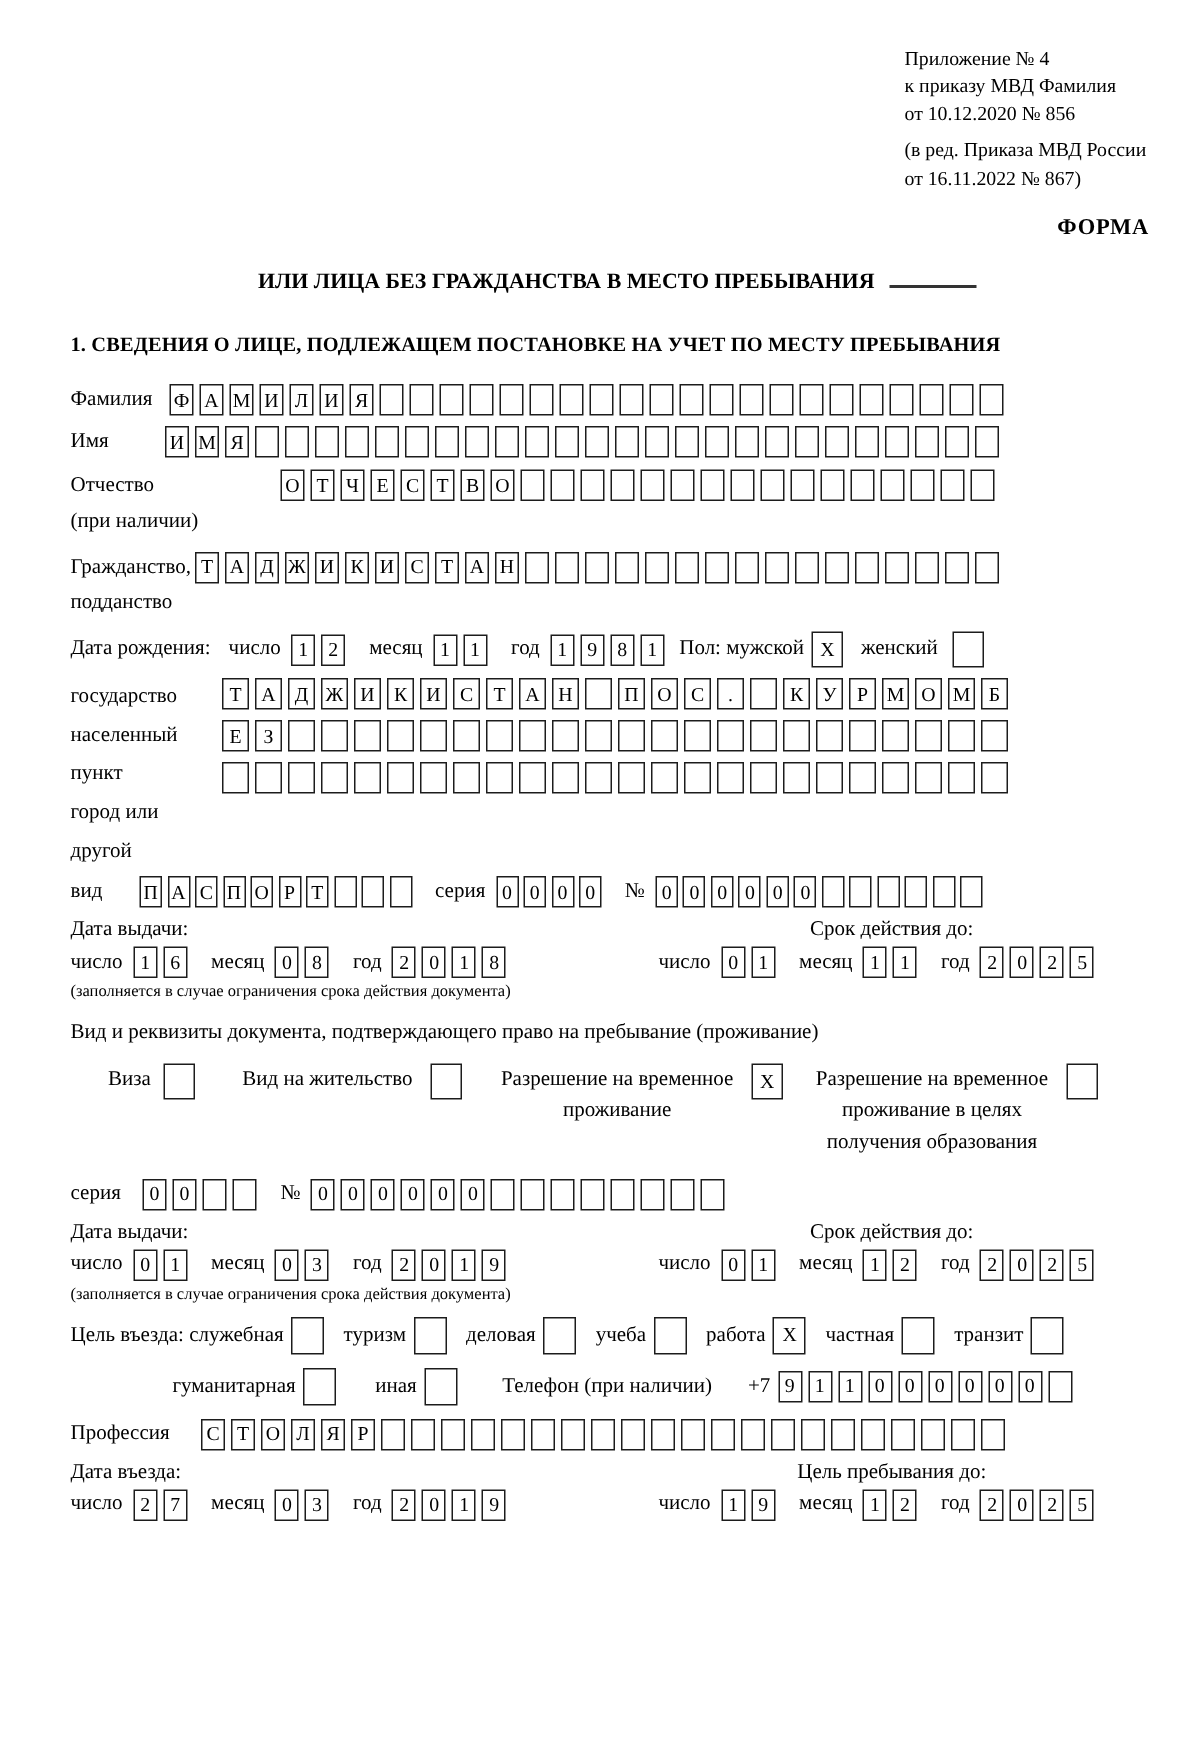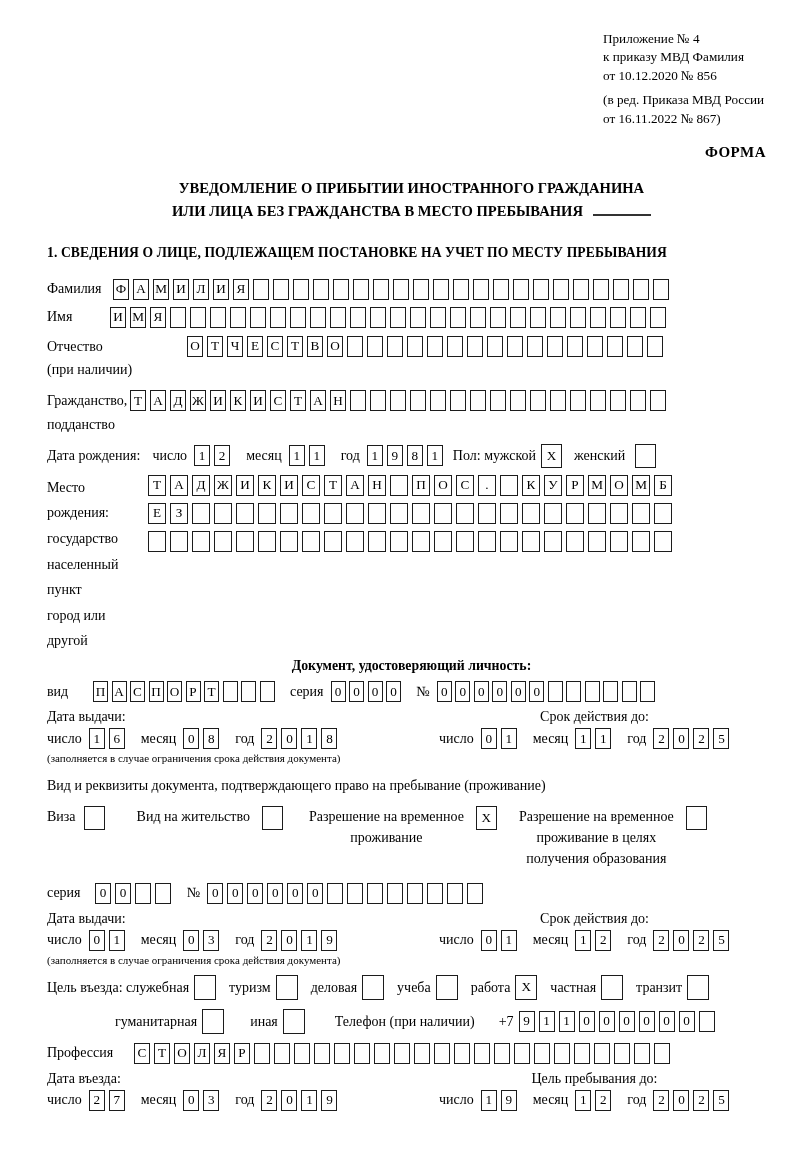--- a/index.html
+++ b/index.html
@@ -48,21 +48,21 @@
   .dates-row .g1 { width:366px; display:flex; align-items:center; }
   .dates-row .g2 { flex:1; display:flex; align-items:center; padding-left:26px; }
   .note-right { font-size:11px; margin:1px 28px 9px 0; }
 
   .intro { margin:4px 0 0 0; line-height:1.9; }
 
   
   .permit-row { display:flex; align-items:flex-start; margin:6px 0 14px 0; }
   .pitem { display:flex; align-items:flex-start; }
   .ptxt { text-align:center; line-height:1.5; }
-  .gap28 { margin-right:28px; } .gap22 { margin-right:22px; } .gap18 { margin-right:18px; }
+  .gap28 { margin-right:28px;margin-left:25px; } .gap22 { margin-right:22px; } .gap18 { margin-right:18px; }
   .ml8 { margin-left:8px; } .ml12 { margin-left:12px; }
 
   
   .purpose-row { display:flex; align-items:center; margin-bottom:9px; }
   .purpose-row .ptxt { margin-right:5px; }
   .purpose-row .cells { margin-right:9px; }
   .indent { margin-left:68px; }
 
   
   .blk { display:flex; align-items:flex-start; margin-bottom:4px; }
@@ -82,21 +82,20 @@
     <div>от 10.12.2020 № 856</div>
     <div class="grp2">
       <div>(в ред. Приказа МВД России</div>
       <div>от 16.11.2022 № 867)</div>
     </div>
   </div>
 
   <div class="form-label">ФОРМА</div>
 
   <div class="title">
-    <div>УВЕДОМЛЕНИЕ О ПРИБЫТИИ ИНОСТРАННОГО ГРАЖДАНИНА</div>
     <div><span>ИЛИ ЛИЦА БЕЗ ГРАЖДАНСТВА В МЕСТО ПРЕБЫВАНИЯ</span><span class="uline"></span></div>
   </div>
 
   <div class="sec-heading">1. СВЕДЕНИЯ О ЛИЦЕ, ПОДЛЕЖАЩЕМ ПОСТАНОВКЕ НА УЧЕТ ПО МЕСТУ ПРЕБЫВАНИЯ</div>
 
   <div class="frow">
     <span class="flabel" style="width:66px">Фамилия</span>
     <span class="cells">
         <span class="cell">Ф</span>
         <span class="cell">А</span>
@@ -256,21 +255,20 @@
         <span class="cell">X</span>
       </span>
     <span style="margin-left:8px">женский</span>
     <span class="cells cb" style="margin-left:10px">
         <span class="cell"></span>
       </span>
   </div>
 
   <div class="blk">
     <div class="labcol" style="width:101px">
-      <div>Место рождения:</div>
       <div>государство</div>
       <div>населенный пункт</div>
       <div>город или другой</div>
     </div>
     <div class="rows">
       <span class="cells wide">
           <span class="cell">Т</span>
           <span class="cell">А</span>
           <span class="cell">Д</span>
           <span class="cell">Ж</span>
@@ -343,21 +341,20 @@
           <span class="cell"></span>
           <span class="cell"></span>
           <span class="cell"></span>
           <span class="cell"></span>
           <span class="cell"></span>
           <span class="cell"></span>
         </span>
     </div>
   </div>
 
-  <div class="doc-heading">Документ, удостоверяющий личность:</div>
 
   <div class="frow">
     <span class="flabel" style="width:46px">вид</span>
     <span class="cells sm">
         <span class="cell">П</span>
         <span class="cell">А</span>
         <span class="cell">С</span>
         <span class="cell">П</span>
         <span class="cell">О</span>
         <span class="cell">Р</span>

